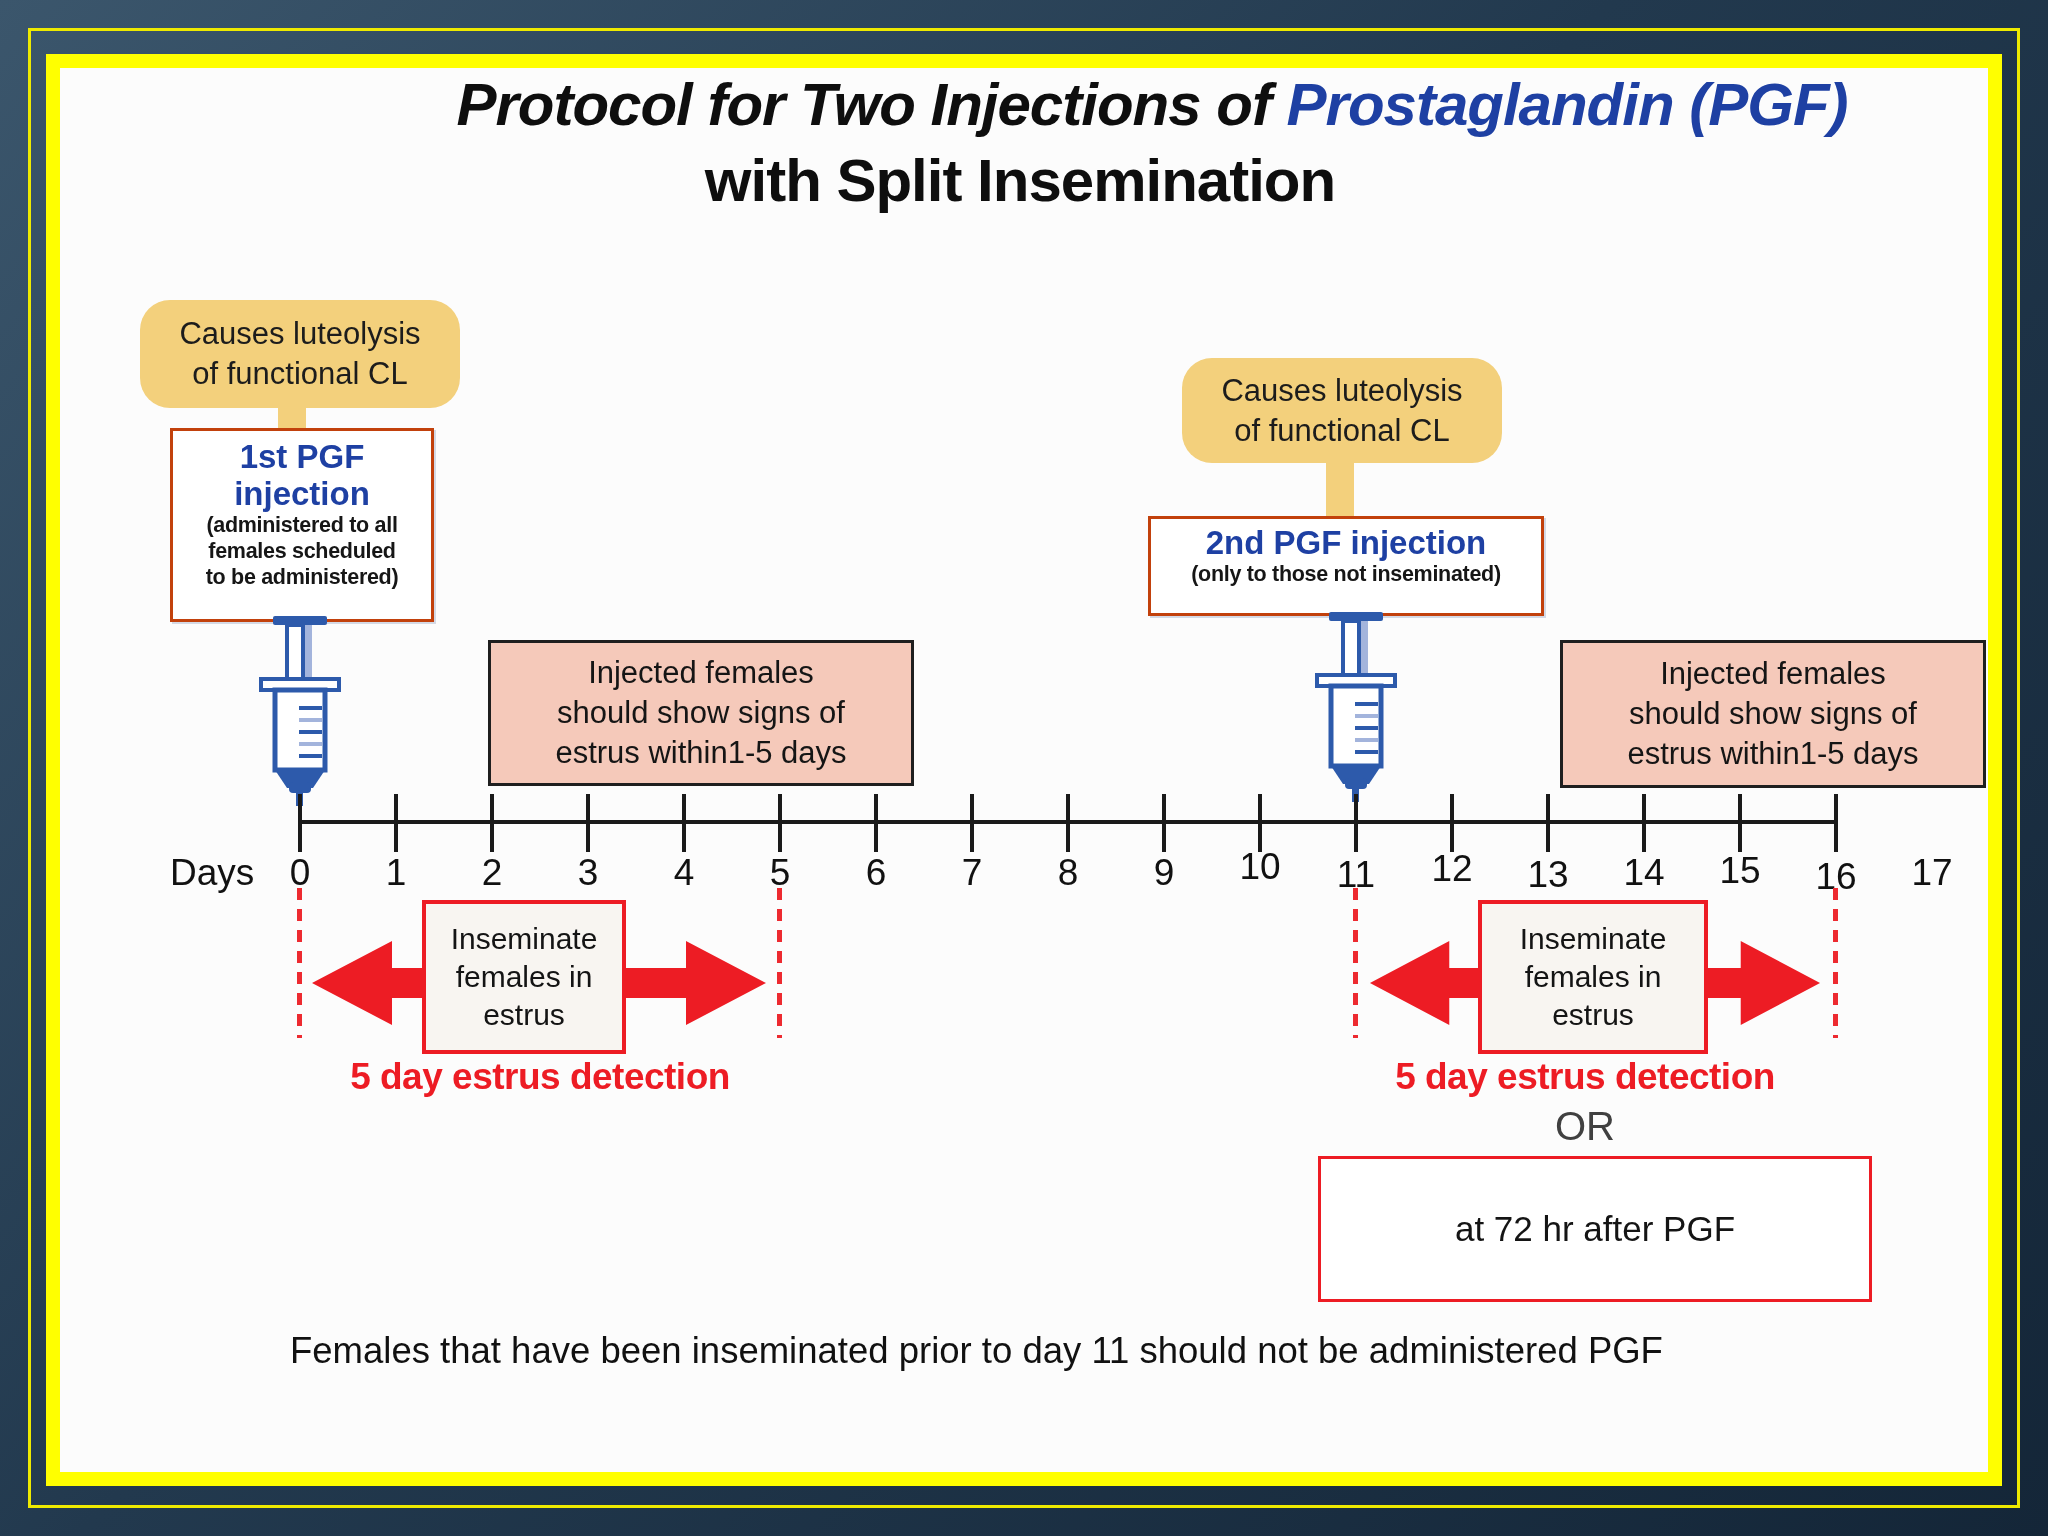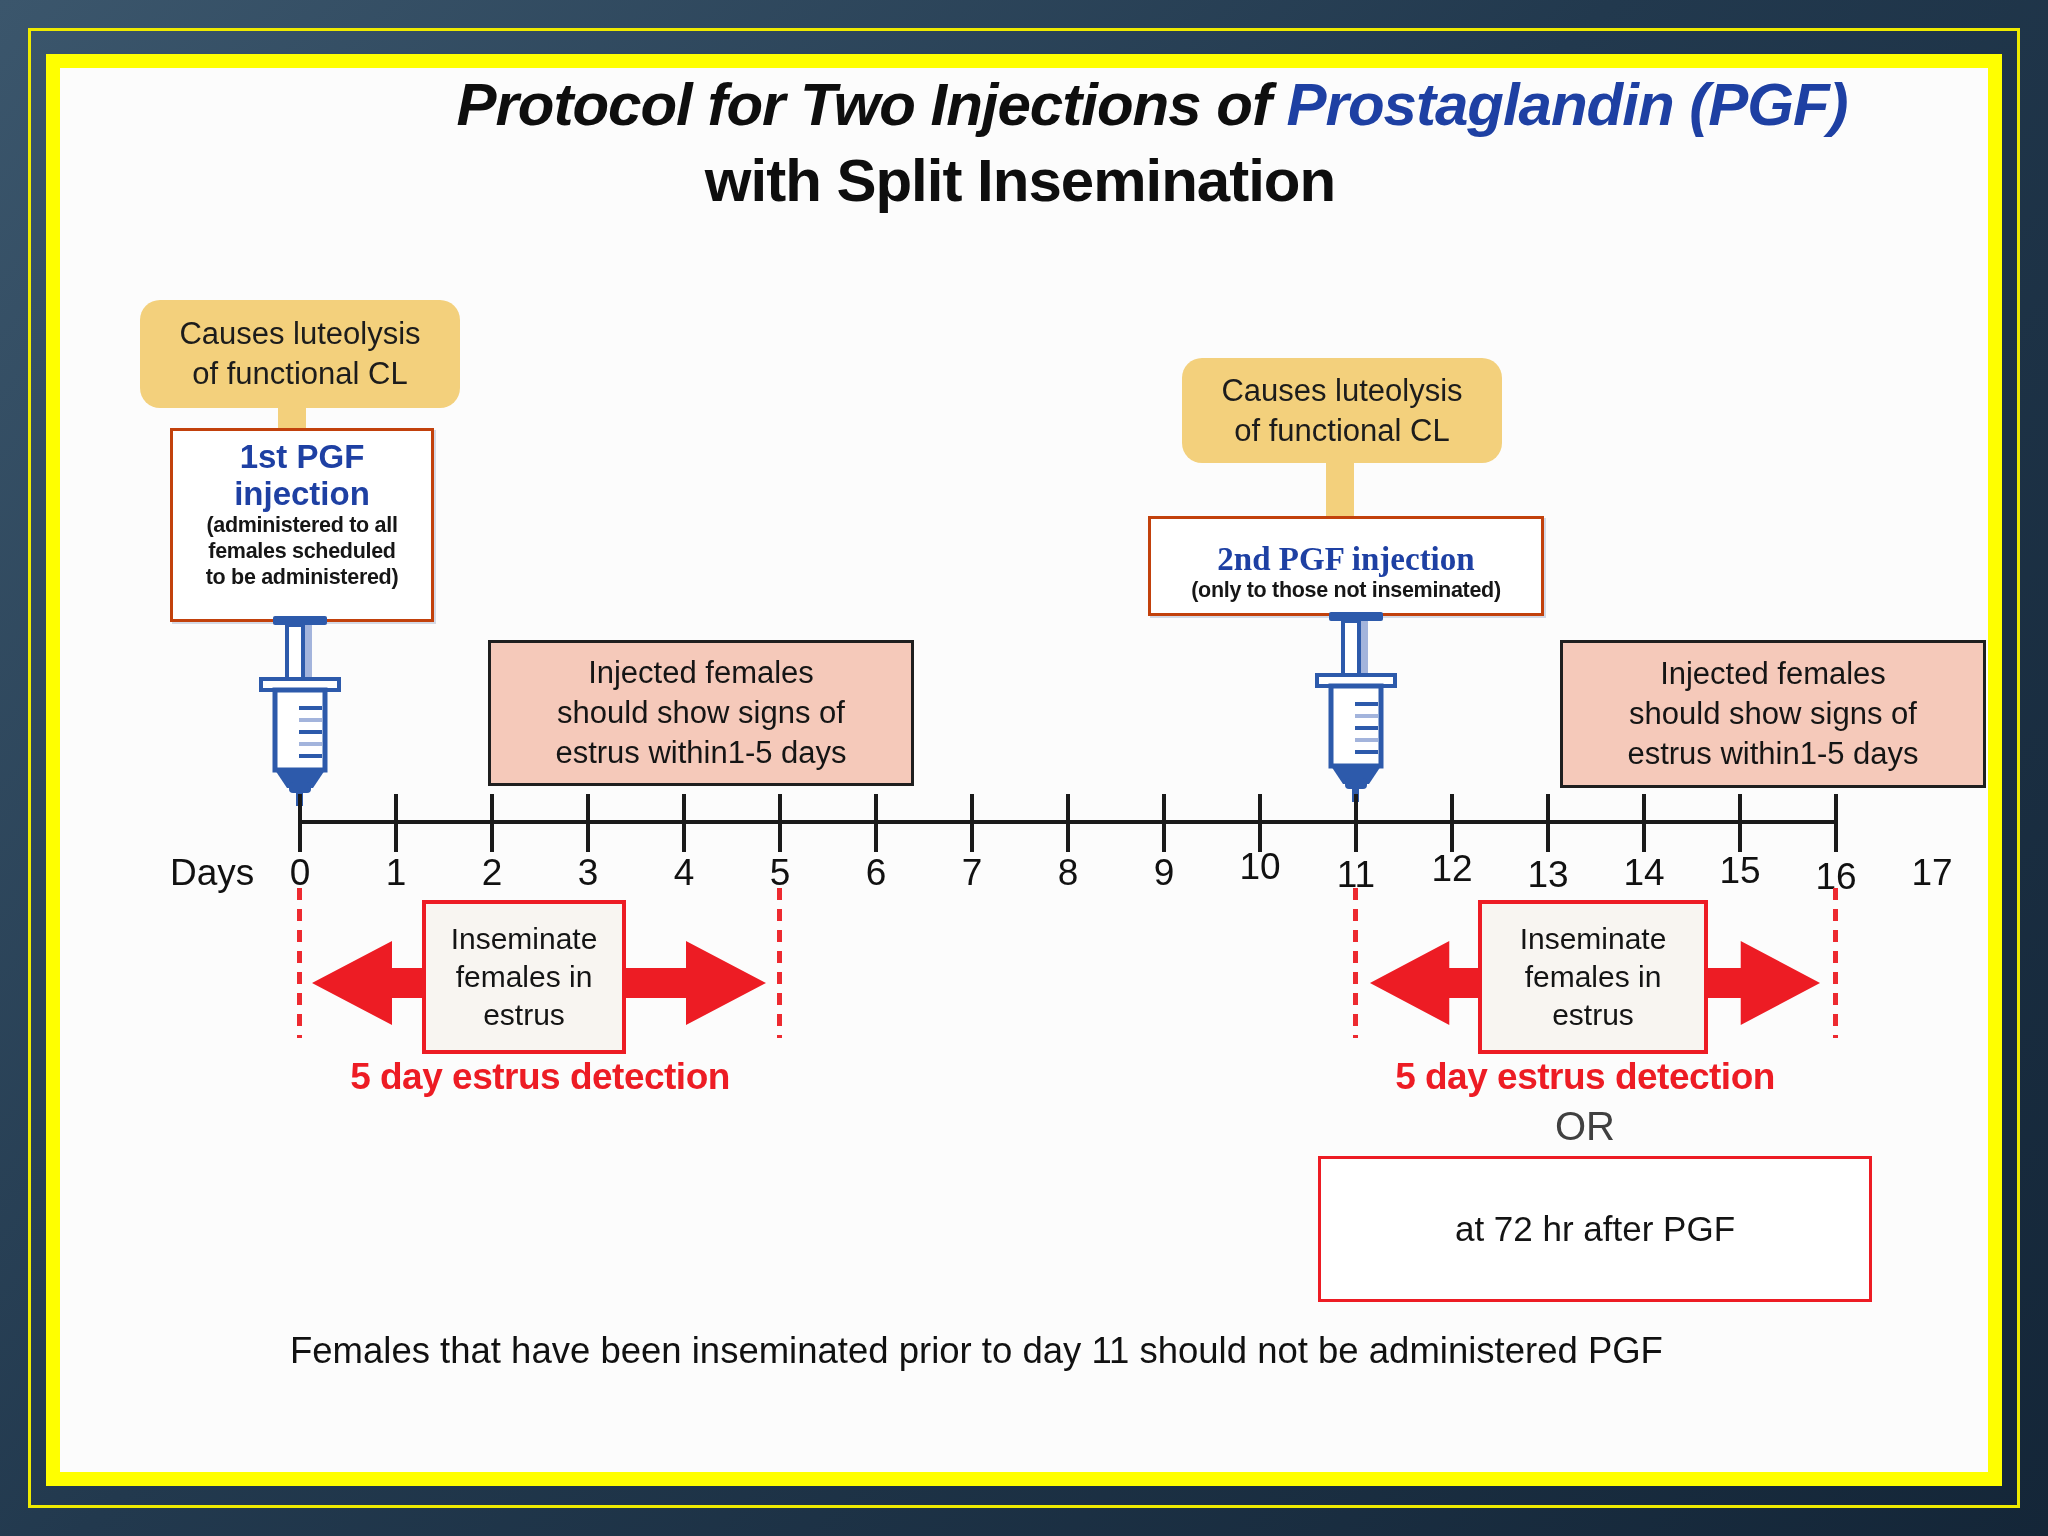--- a/index.html
+++ b/index.html
@@ -9,21 +9,21 @@
     background:linear-gradient(135deg,#3b566c 0%,#22394e 45%,#142638 100%);
   }
   .abs{position:absolute;}
   
   .thin-rule{position:absolute;left:28px;top:28px;right:28px;bottom:28px;border:3px solid #eeea00;}
   .panel{position:absolute;left:46px;top:54px;right:46px;bottom:50px;border:14px solid #ffff00;background:#fcfcfc;}
   
   .title-line{position:absolute;text-align:center;font-weight:bold;font-size:60px;letter-spacing:-1px;color:#0e0e0e;white-space:nowrap;}
   .title-line .hl{color:#1e40a3;}
   
-  .callout{position:absolute;background:#f3d07c;border-radius:20px;display:flex;flex-direction:column;justify-content:center;align-items:center;font-size:31px;line-height:1.28;color:#1c1c1c;text-align:center;}
+  .callout{position:absolute;background:#f3d07c;border-radius:30px;display:flex;flex-direction:column;justify-content:center;align-items:center;font-size:31px;line-height:1.28;color:#1c1c1c;text-align:center;}
   .stem{position:absolute;background:#f3d07c;}
   
   .injbox{position:absolute;background:#ffffff;border:3px solid #c2410c;text-align:center;box-shadow:2px 2px 0 rgba(90,110,160,.25);}
   .injbox .t{display:block;color:#1e40a3;font-weight:bold;font-size:33px;line-height:1.12;padding-top:8px;}
   .injbox .n{display:block;color:#161616;font-size:21.5px;line-height:1.2;font-weight:bold;letter-spacing:-0.3px;}
   
   .pinkbox{position:absolute;background:#f5c9ba;border:3px solid #1f1f1f;display:flex;flex-direction:column;justify-content:center;align-items:center;font-size:31px;line-height:1.3;color:#151515;text-align:center;}
   
   .tl-line{position:absolute;background:#1a1a1a;height:4px;}
   .tick{position:absolute;width:4px;height:58px;background:#1a1a1a;}
@@ -62,21 +62,21 @@
   <span class="n">females scheduled</span>
   <span class="n">to be administered)</span>
 </div>
 
 <div class="stem" style="left:1326px;top:450px;width:28px;height:70px;"></div>
 <div class="callout" style="left:1182px;top:358px;width:320px;height:105px;">
   <span class="ln">Causes luteolysis</span>
   <span class="ln">of functional CL</span>
 </div>
 <div class="injbox" style="left:1148px;top:516px;width:390px;height:94px;">
-  <span class="t" style="padding-top:22px;font-family:Liberation Serif, serif;">2nd PGF injection</span>
+  <span class="t" style="padding-top:6px;">2nd PGF injection</span>
   <span class="n">(only to those not inseminated)</span>
 </div>
 
 <svg class="abs" style="left:253px;top:616px;" width="94" height="190" viewBox="0 0 94 190">
   <rect x="20" y="0" width="54" height="9" rx="2" fill="#2d5aab"></rect>
   <rect x="50" y="9" width="9" height="54" fill="#a3b4dc"></rect>
   <rect x="34" y="9" width="16" height="54" fill="#ffffff" stroke="#2d5aab" stroke-width="4"></rect>
   <rect x="8" y="63" width="78" height="11" fill="#ffffff" stroke="#2d5aab" stroke-width="4"></rect>
   <rect x="22" y="74" width="50" height="80" fill="#ffffff" stroke="#2d5aab" stroke-width="5"></rect>
   <line x1="46" y1="92" x2="69" y2="92" stroke="#2d5aab" stroke-width="4"></line>

